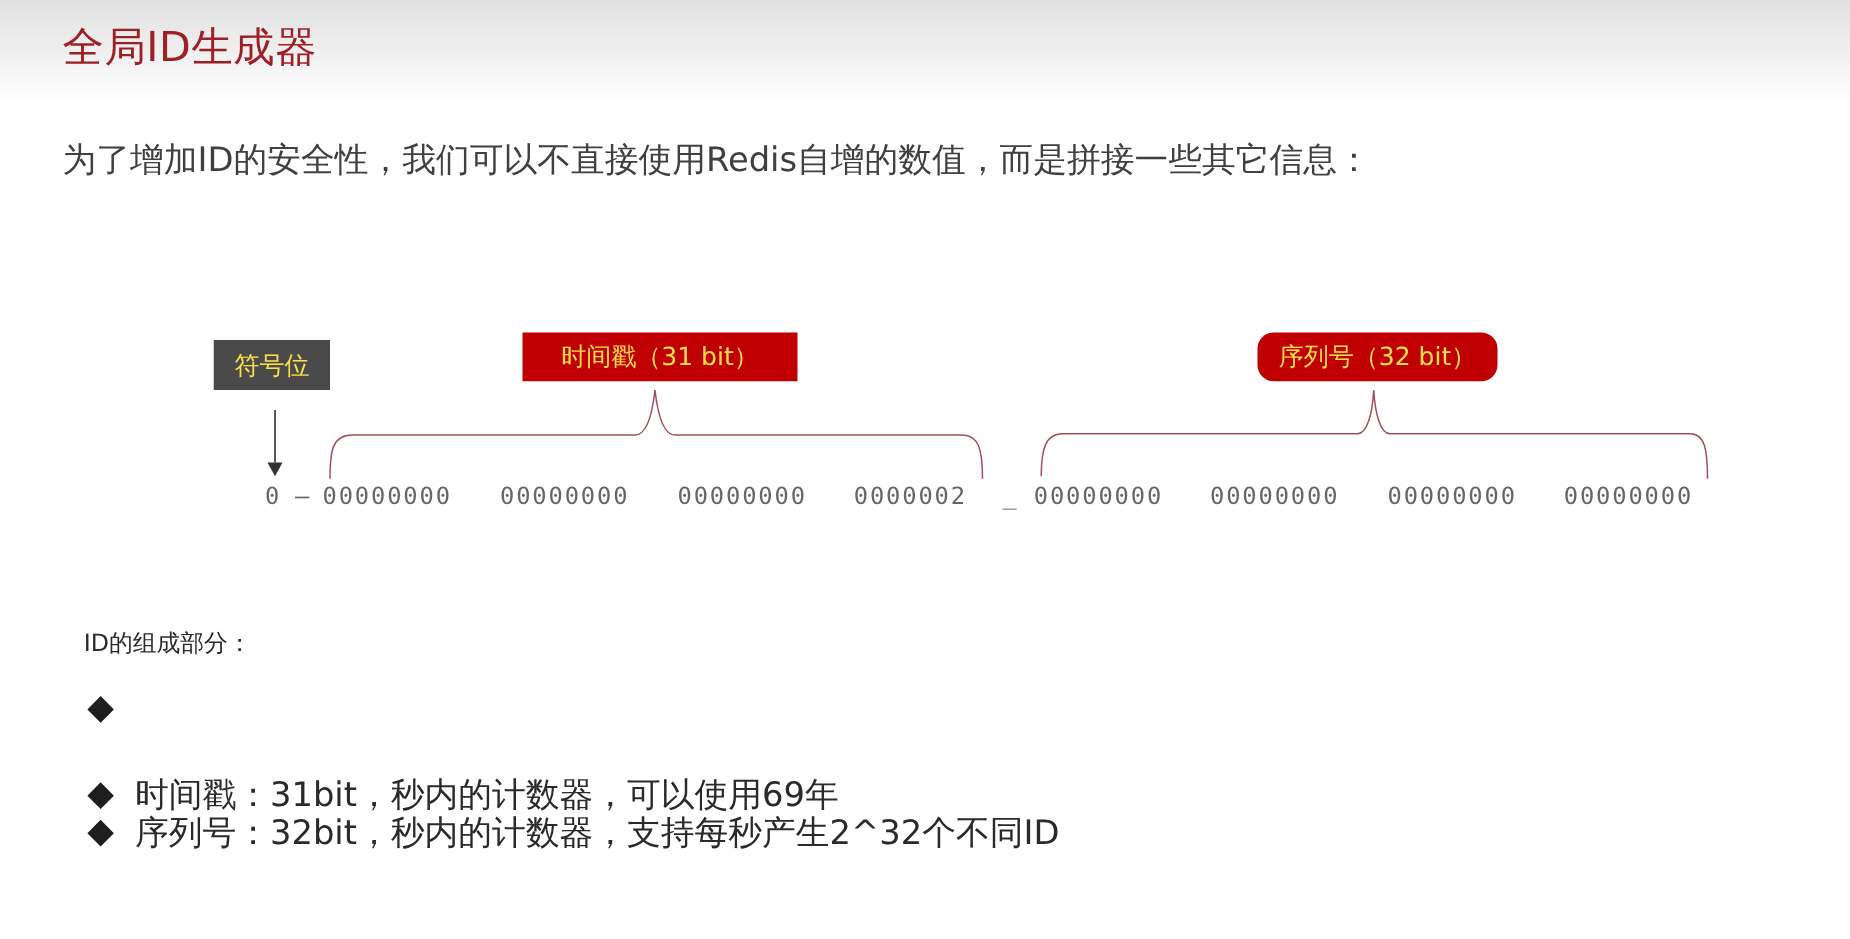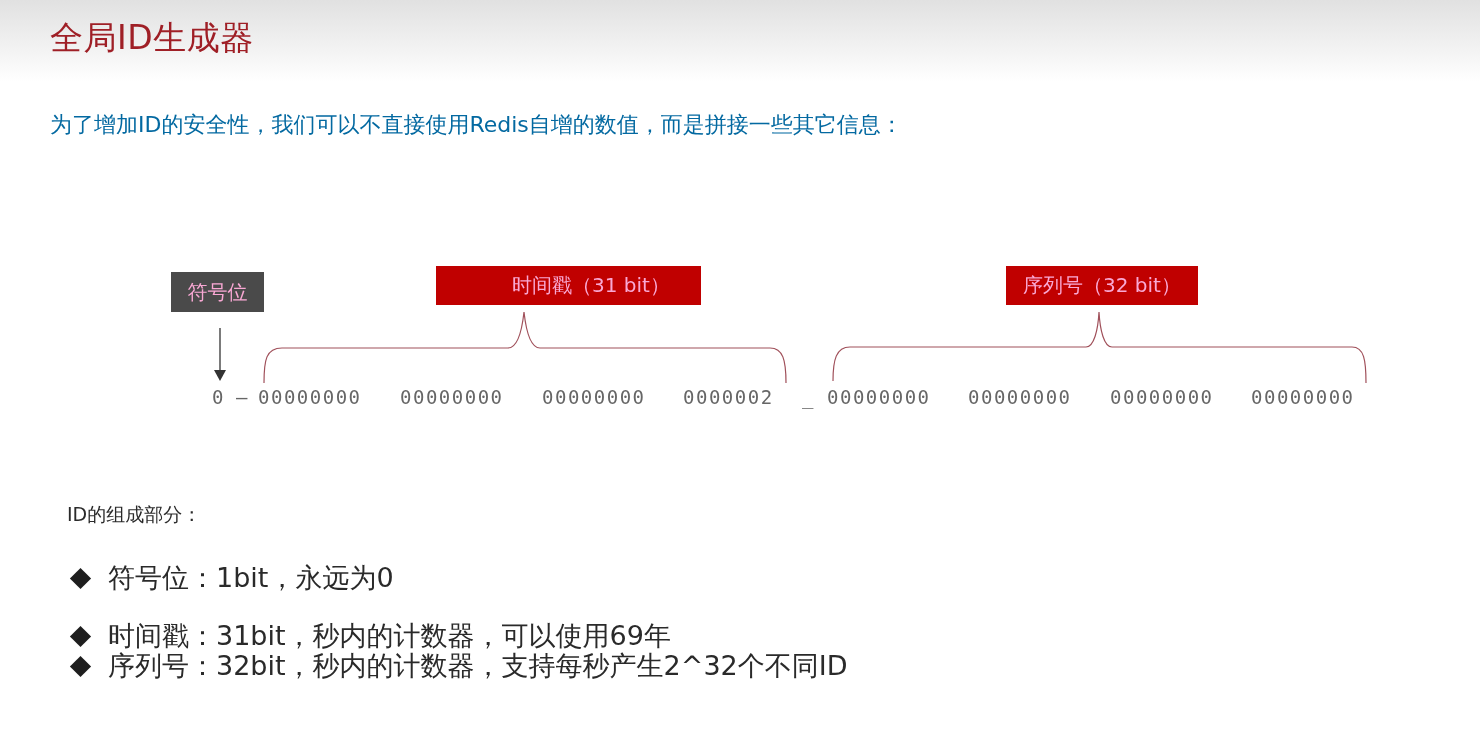--- a/index.html
+++ b/index.html
@@ -12,30 +12,30 @@
     .header-band {
       position: absolute; left: 0; top: 0; width: 1480px; height: 82px;
       background: linear-gradient(#e1e1e1 0%, #f1f1f1 55%, #ffffff 100%);
     }
     .page-title {
       position: absolute; left: 50px; top: 16px;
       font-size: 33px; font-weight: normal; color: #9f1f26; letter-spacing: 0.5px;
     }
     .intro {
       position: absolute; left: 50px; top: 110px;
-      font-size: 22px; color: #0369a1;
+      font-size: 27px; color: #404040;
     }
     .tag {
-      position: absolute; color: #f9a8d4; font-size: 20px;
+      position: absolute; color: #fde047; font-size: 20px;
       display: flex; align-items: center; justify-content: center;
       white-space: pre;
     }
     .tag-sign { left: 171px; top: 272px; width: 93px; height: 40px; background: #4a4a4a; }
-    .tag-time { left: 436px; top: 266px; width: 220px; height: 39px; background: #c00000; padding-left: 45px; }
-    .tag-seq  { left: 1006px; top: 266px; width: 192px; height: 39px; background: #c00000; }
+    .tag-time { left: 418px; top: 266px; width: 220px; height: 39px; background: #c00000; }
+    .tag-seq  { left: 1006px; top: 266px; width: 192px; height: 39px; background: #c00000; border-radius: 13px; }
     .bits {
       position: absolute; top: 386px; left: 212px;
       font-family: "DejaVu Sans Mono", "Liberation Mono", monospace;
       font-size: 19px; color: #666666; white-space: pre; letter-spacing: 1.5px;
     }
     .bits span { position: absolute; top: 0; }
     svg.overlay { position: absolute; left: 0; top: 0; }
     .section-heading {
       position: absolute; left: 67px; top: 502px; font-size: 19px; color: #2a2a2a;
     }
@@ -85,21 +85,20 @@
     <span style="left:756px">00000000</span>
     <span style="left:898px">00000000</span>
     <span style="left:1039px">00000000</span>
   </div>
 </div>
 
 <div class="section-heading">ID的组成部分：</div>
 
 <div class="bullet" style="top:560px">
   <span class="diamond"></span>
-  <span>符号位：1bit，永远为0</span>
 </div>
 <div class="bullet" style="top:618px">
   <span class="diamond"></span>
   <span>时间戳：31bit，秒内的计数器，可以使用69年</span>
 </div>
 <div class="bullet" style="top:648px">
   <span class="diamond"></span>
   <span>序列号：32bit，秒内的计数器，支持每秒产生2^32个不同ID</span>
 </div>
 

